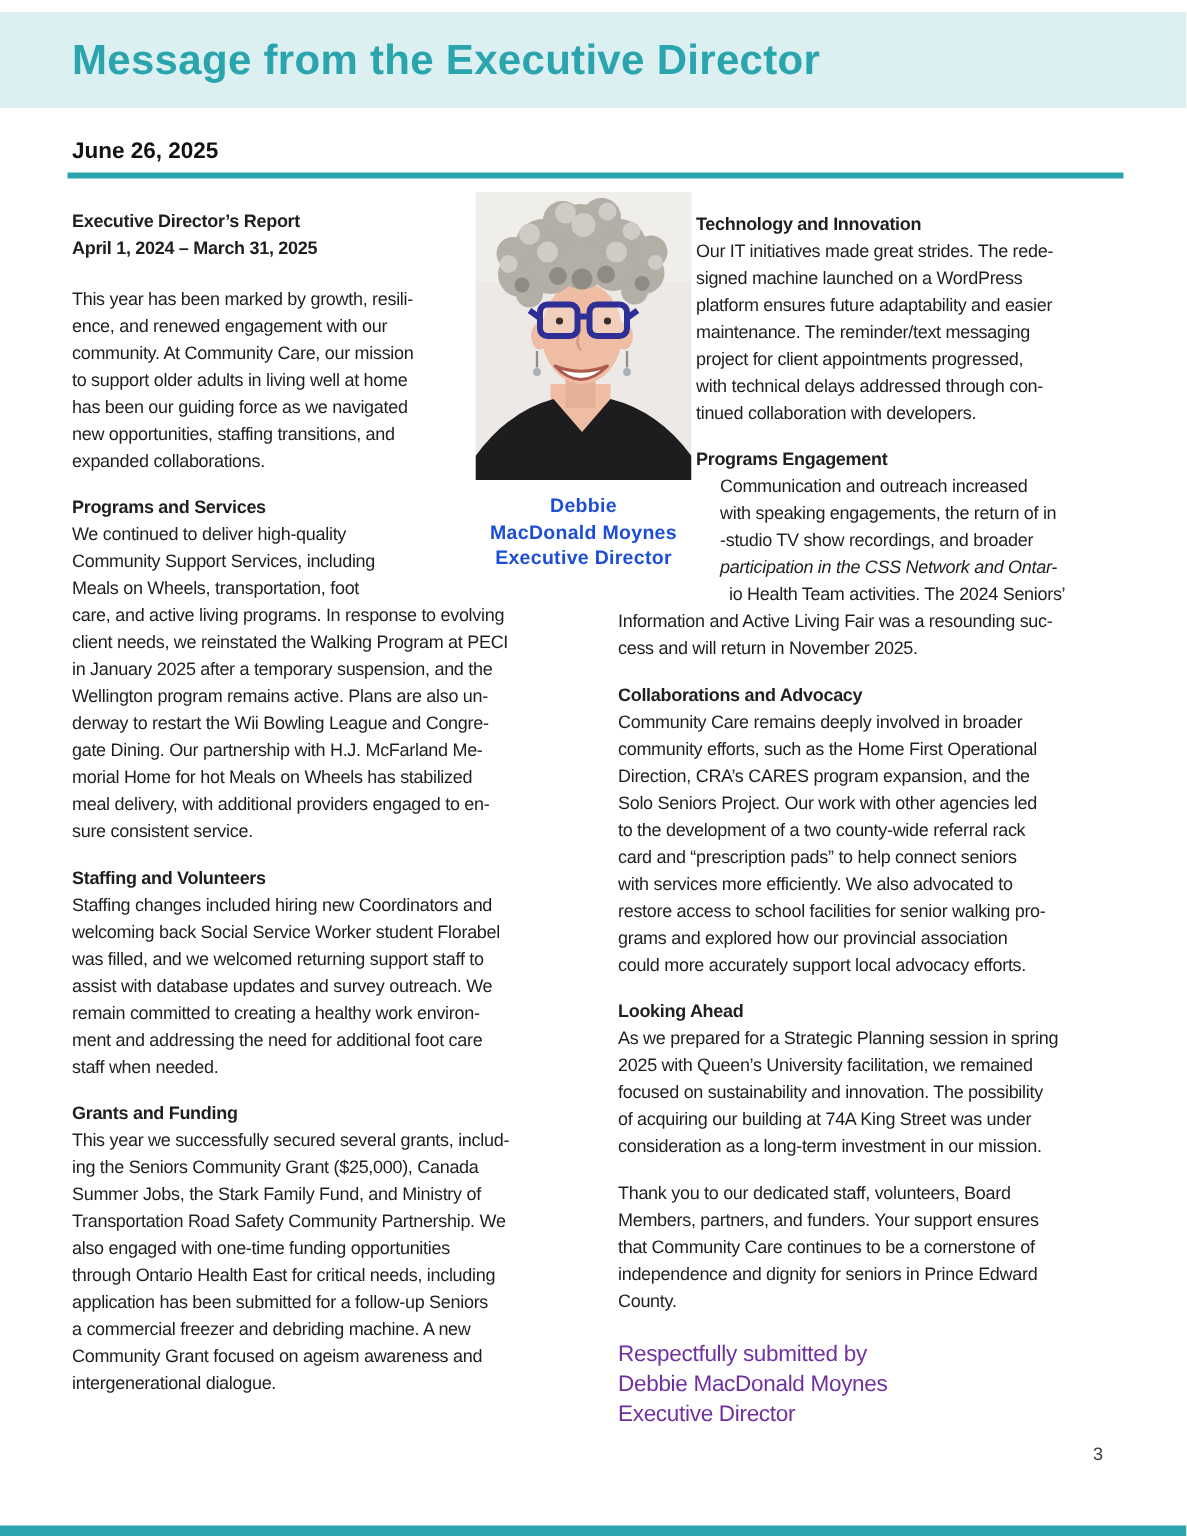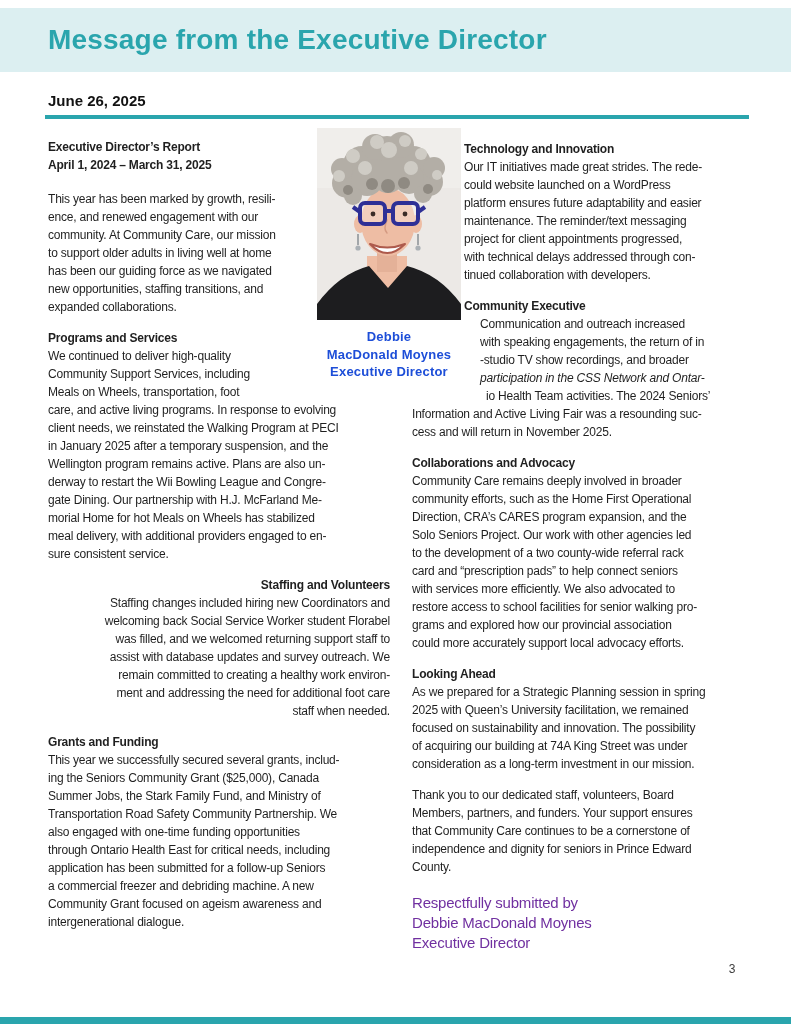--- a/index.html
+++ b/index.html
@@ -89,21 +89,21 @@
           <div class="line">client needs, we reinstated the Walking Program at PECI</div>
           <div class="line">in January 2025 after a temporary suspension, and the</div>
           <div class="line">Wellington program remains active. Plans are also un-</div>
           <div class="line">derway to restart the Wii Bowling League and Congre-</div>
           <div class="line">gate Dining. Our partnership with H.J. McFarland Me-</div>
           <div class="line">morial Home for hot Meals on Wheels has stabilized</div>
           <div class="line">meal delivery, with additional providers engaged to en-</div>
           <div class="line">sure consistent service.</div>
         </div>
       </section>
-      <section class="section" style="margin-top: 13px; text-align: right;">
+      <section class="section" style="margin-top: 13px;">
         <div class="heading">Staffing and Volunteers</div>
         <div>
           <div class="line">Staffing changes included hiring new Coordinators and</div>
           <div class="line">welcoming back Social Service Worker student Florabel</div>
           <div class="line">was filled, and we welcomed returning support staff to</div>
           <div class="line">assist with database updates and survey outreach. We</div>
           <div class="line">remain committed to creating a healthy work environ-</div>
           <div class="line">ment and addressing the need for additional foot care</div>
           <div class="line">staff when needed.</div>
         </div>
@@ -122,30 +122,30 @@
           <div class="line">Community Grant focused on ageism awareness and</div>
           <div class="line">intergenerational dialogue.</div>
         </div>
       </section>
     </div>
   <div class="col col-right">
       <section class="section" style="margin-top: 0px;">
         <div class="heading" style="padding-left: 52px;">Technology and Innovation</div>
         <div>
           <div class="line" style="padding-left: 52px;">Our IT initiatives made great strides. The rede-</div>
-          <div class="line" style="padding-left: 52px;">could website launched on a WordPress</div>
+          <div class="line" style="padding-left: 52px;">signed machine launched on a WordPress</div>
           <div class="line" style="padding-left: 52px;">platform ensures future adaptability and easier</div>
           <div class="line" style="padding-left: 52px;">maintenance. The reminder/text messaging</div>
           <div class="line" style="padding-left: 52px;">project for client appointments progressed,</div>
           <div class="line" style="padding-left: 52px;">with technical delays addressed through con-</div>
           <div class="line" style="padding-left: 52px;">tinued collaboration with developers.</div>
         </div>
       </section>
       <section class="section" style="margin-top: 13px;">
-        <div class="heading" style="padding-left: 52px;">Community Executive</div>
+        <div class="heading" style="padding-left: 52px;">Programs Engagement</div>
         <div>
           <div class="line" style="padding-left: 68px;">Communication and outreach increased</div>
           <div class="line" style="padding-left: 68px;">with speaking engagements, the return of in</div>
           <div class="line" style="padding-left: 68px;">-studio TV show recordings, and broader</div>
           <div class="line" style="padding-left: 68px; font-style: italic;">participation in the CSS Network and Ontar-</div>
           <div class="line" style="padding-left: 74px;">io Health Team activities. The 2024 Seniors’</div>
           <div class="line">Information and Active Living Fair was a resounding suc-</div>
           <div class="line">cess and will return in November 2025.</div>
         </div>
       </section>

